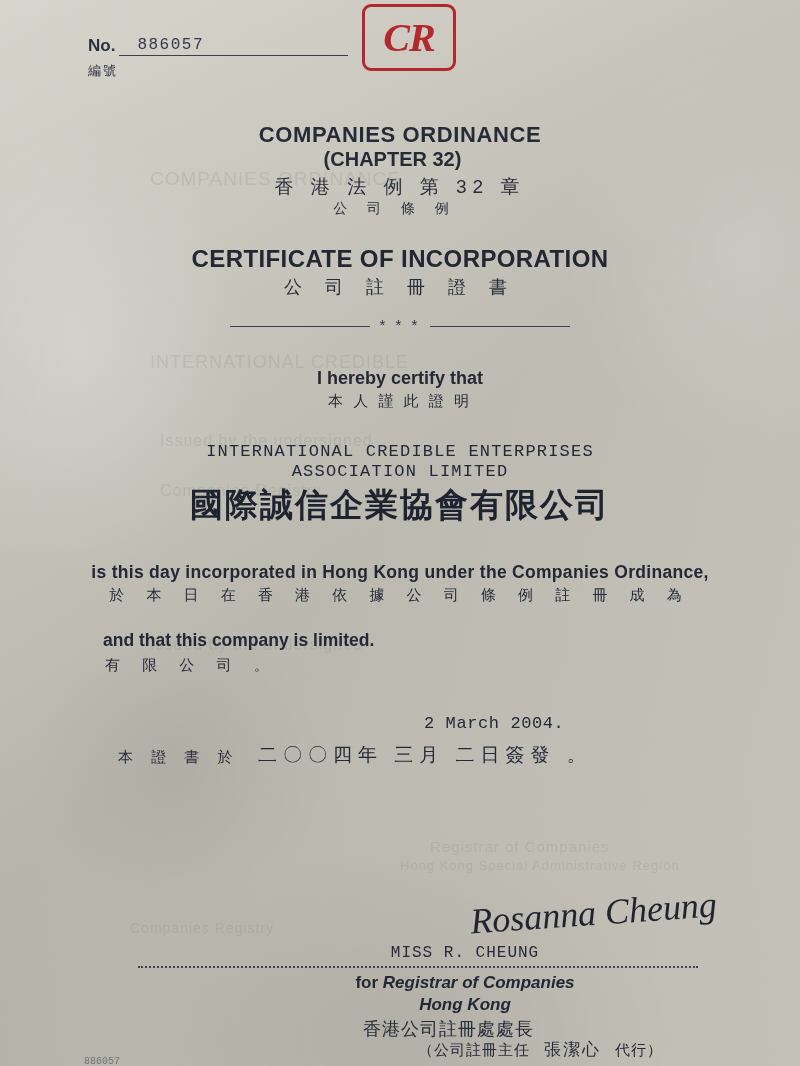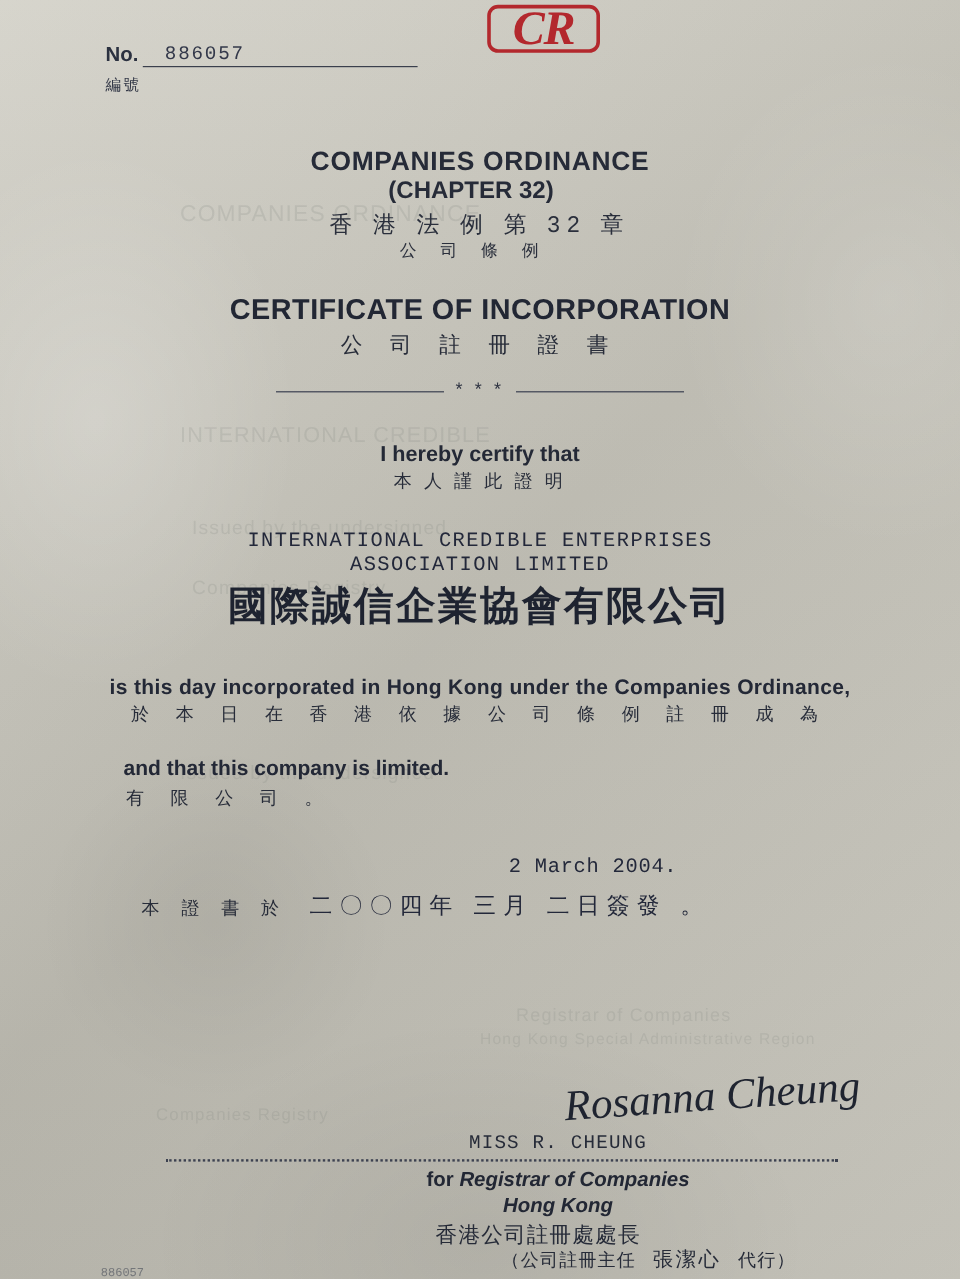--- a/index.html
+++ b/index.html
@@ -46,28 +46,27 @@
     pointer-events: none;
     user-select: none;
   }
 
   
   .cr-logo {
     position: absolute;
     left: 362px;
     top: 4px;
     width: 94px;
-    height: 40px;
+    height: 67px;
     border: 3px solid #b3282d;
     border-radius: 9px;
     box-sizing: border-box;
     display: flex;
     align-items: center;
     justify-content: center;
-    margin-left: 44px;
   }
   .cr-logo span {
     color: #b3282d;
     font-weight: bold;
     font-size: 40px;
     font-style: italic;
     letter-spacing: -1px;
     line-height: 1;
     font-family: "Liberation Serif", serif;
   }

